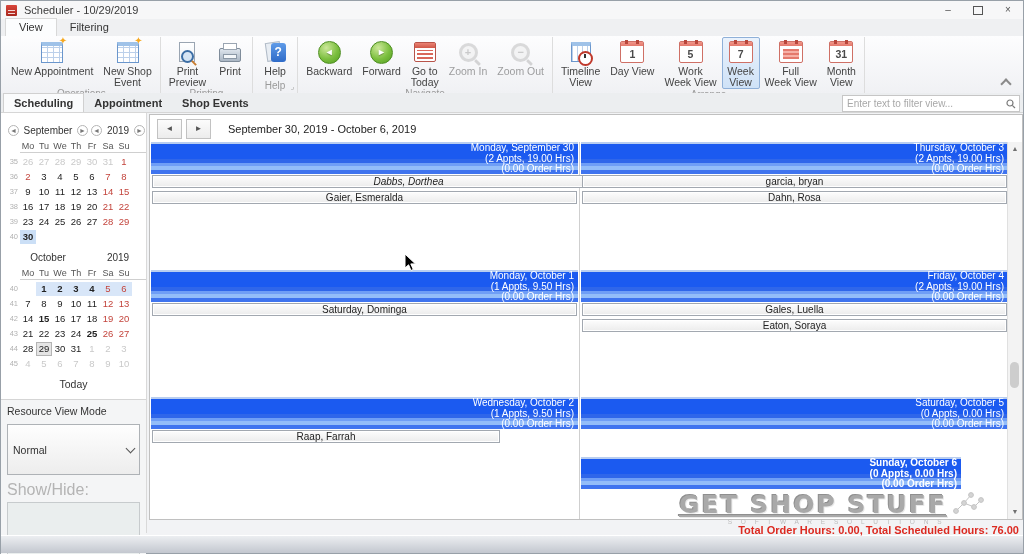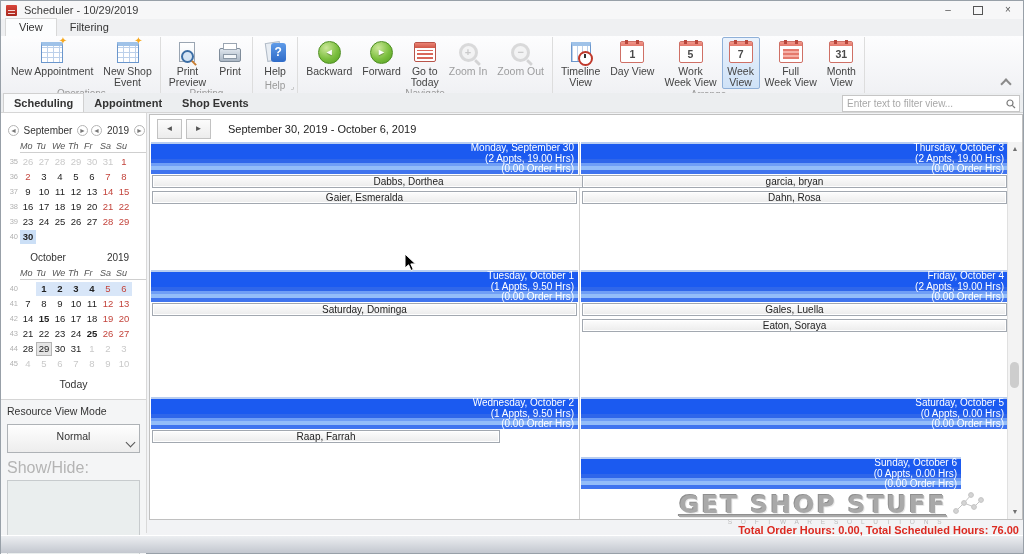--- a/index.html
+++ b/index.html
@@ -81,34 +81,34 @@
   
   .content{position:absolute;left:0;top:112px;right:0;height:425px;background:#f2f3f5;}
   .sidebar{position:absolute;left:0;top:0;width:146px;height:420px;background:#a3a3a3;border-right:1px solid #d9d9d9;box-sizing:border-box;}
   .cal-wrap{padding:8px 0 0 6px;background:#fff;}
   .cal-head{display:flex;align-items:center;justify-content:center;gap:3px;height:15px;margin:2px 0 3px;color:#333;font-size:10px;}
   .cal-nav-btn{width:11px;height:11px;border:1px solid #b5b5b5;border-radius:50%;font-size:7px;line-height:9px;text-align:center;color:#777;background:#fff;box-sizing:border-box;}
   .cal-nav-btn.hide{visibility:hidden;}
   .cal-month{min-width:52px;text-align:center;}
   .cal-year{min-width:26px;text-align:center;}
   .cal-dh{display:flex;margin-left:13px;border-bottom:1px solid #cfcfcf;padding-bottom:1px;margin-bottom:1px;}
-  .cal-dh-c{width:16px;text-align:left;color:#555;font-size:9px;font-style:italic;}
+  .cal-dh-c{width:16px;text-align:center;color:#555;font-size:9px;}
   .cal-row{display:flex;height:15px;align-items:center;}
   .cal-wn{width:11px;font-size:7.5px;color:#b2b2b2;text-align:right;padding-right:2px;}
   .cal-c{width:16px;height:14px;line-height:14px;text-align:center;font-size:9.5px;color:#222;}
   .cal-c.muted{color:#c9c9c9;}
   .cal-c.weekend{color:#c3443c;}
   .cal-c.bold{font-weight:bold;}
   .cal-c.selweek{background:#d8e6f8;}
   .cal-c.today{background:#e4e4e4;box-shadow:inset 0 0 0 1px #b4b4b4;}
   .cal-c.selday{font-weight:bold;background:#cbdff6;}
   .today-btn{text-align:center;padding:7px 0 9px;font-size:10.5px;color:#333;background:#fff;}
   .rv-section{border-top:1px solid #d5d5d5;padding:4px 6px;background:#f4f5f6;}
   .rv-label{font-size:10.5px;color:#333;margin:1px 0 7px;}
-  .rv-select{height:17px;border:1px solid #aeb2b6;background:linear-gradient(#fefefe,#ededed);display:flex;align-items:center;padding:5px 5px;font-size:10.5px;color:#333;flex-direction:column;}
+  .rv-select{height:17px;border:1px solid #aeb2b6;background:linear-gradient(#fefefe,#ededed);display:flex;align-items:center;padding:16px 5px;font-size:10.5px;color:#333;}
   .rv-chev{margin-left:auto;width:6px;height:6px;border-left:1px solid #555;border-bottom:1px solid #555;transform:rotate(-45deg);margin-top:-3px;}
   .sh-label{color:#b4b4b4;font-size:16px;margin:6px 0 3px;}
   .sh-list{height:100px;border:1px solid #c7cbcd;background:#eaeeee;}
 
   
   .main{position:absolute;left:148px;top:1px;width:874px;height:406px;background:#fff;border:1px solid #c0c0c0;box-sizing:border-box;}
   .sched-nav{height:27px;display:flex;align-items:center;padding-left:7px;gap:4px;}
   .nav-btn{width:23px;height:18px;border:1px solid #c2c2c2;background:linear-gradient(#fcfcfc,#ececec);font-size:8px;color:#555;
            display:flex;align-items:center;justify-content:center;}
   .range-label{font-size:11px;color:#222;margin-left:13px;}
@@ -508,31 +508,31 @@
         <div class="nav-btn">►</div>
         <span class="range-label">September 30, 2019 - October 6, 2019</span>
       </div>
       <div class="sched-body" id="schedBody">
         <div class="col-divider"></div>
       <div class="day-head" style="top: 0px; left: 1px; width: 427px;">
             <span>Monday, September 30</span>
             <span>(2 Appts, 19.00 Hrs)</span>
             <span>(0.00 Order Hrs)</span>
           </div>
-          <div class="appt" style="top: 33px; left: 2px; width: 513px;">Dabbs, Dorthea</div>
+          <div class="appt" style="top: 33px; left: 2px; width: 513px; font-style: italic;">Dabbs, Dorthea</div>
           <div class="appt" style="top: 49px; left: 2px; width: 425px;">Gaier, Esmeralda</div>
           <div class="day-head" style="top: 0px; left: 431px; width: 427px;">
             <span>Thursday, October 3</span>
             <span>(2 Appts, 19.00 Hrs)</span>
             <span>(0.00 Order Hrs)</span>
           </div>
           <div class="appt" style="top: 33px; left: 432px; width: 425px;">garcia, bryan</div>
           <div class="appt" style="top: 49px; left: 432px; width: 425px;">Dahn, Rosa</div>
           <div class="day-head" style="top: 128px; left: 1px; width: 427px;">
-            <span>Tuesday, October 1</span>
+            <span>Monday, October 1</span>
             <span>(1 Appts, 9.50 Hrs)</span>
             <span>(0.00 Order Hrs)</span>
           </div>
           <div class="appt" style="top: 161px; left: 2px; width: 425px;">Saturday, Dominga</div>
           <div class="day-head" style="top: 128px; left: 431px; width: 427px;">
             <span>Friday, October 4</span>
             <span>(2 Appts, 19.00 Hrs)</span>
             <span>(0.00 Order Hrs)</span>
           </div>
           <div class="appt" style="top: 177px; left: 432px; width: 425px;">Eaton, Soraya</div>
@@ -541,21 +541,21 @@
             <span>Wednesday, October 2</span>
             <span>(1 Appts, 9.50 Hrs)</span>
             <span>(0.00 Order Hrs)</span>
           </div>
           <div class="appt" style="top: 288px; left: 2px; width: 348px;">Raap, Farrah</div>
           <div class="day-head" style="top: 255px; left: 431px; width: 427px;">
             <span>Saturday, October 5</span>
             <span>(0 Appts, 0.00 Hrs)</span>
             <span>(0.00 Order Hrs)</span>
           </div>
-          <div class="day-head" style="top: 315px; left: 431px; width: 380px;">
+          <div class="day-head" style="top: 315px; left: 431px; width: 380px; font-weight: bold;">
             <span>Sunday, October 6</span>
             <span>(0 Appts, 0.00 Hrs)</span>
             <span>(0.00 Order Hrs)</span>
           </div>
         </div>
       <div class="vscroll">
         <div class="vs-arrow vs-up">▲</div>
         <div class="vs-thumb"></div>
         <div class="vs-arrow vs-down">▼</div>
       </div>

